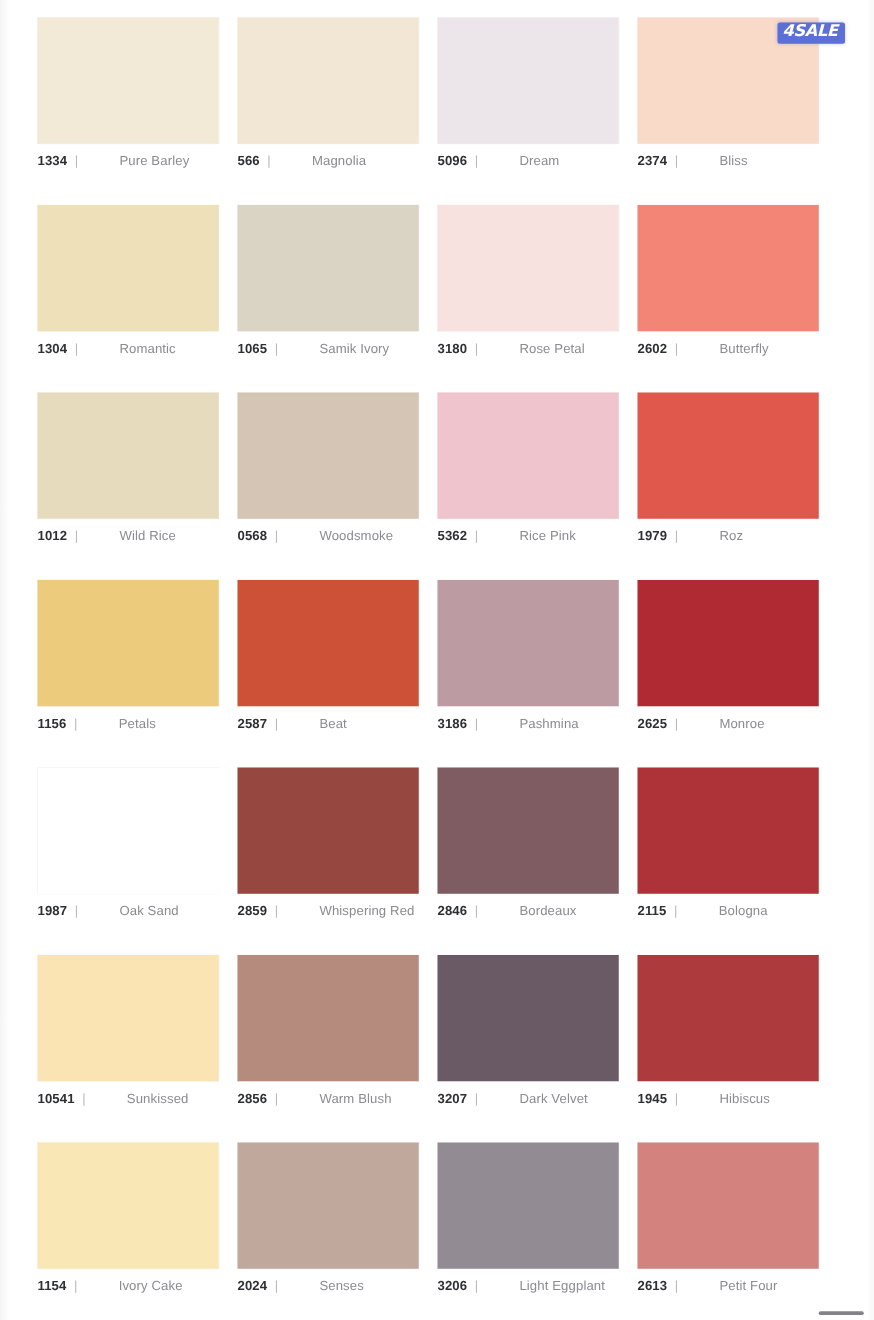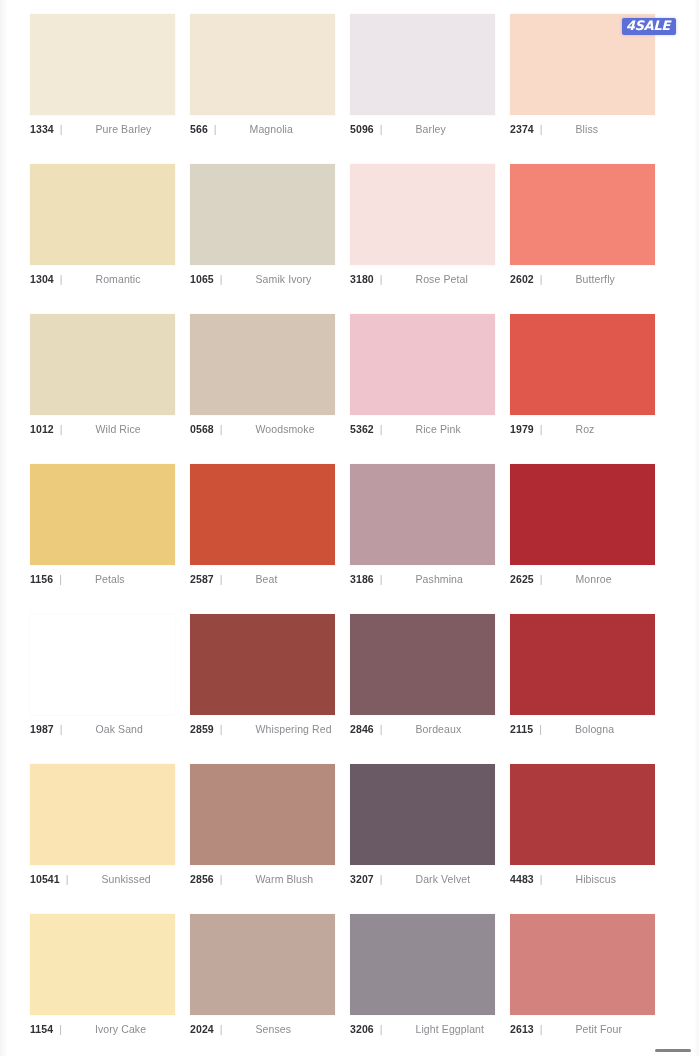--- a/index.html
+++ b/index.html
@@ -147,21 +147,21 @@
           <span class="swatch-code">566</span>
           <span class="swatch-sep">|</span>
           <span class="swatch-name">Magnolia</span>
         </div>
       </div>
       <div class="swatch-card">
         <div class="swatch-chip" style="background: rgb(236, 230, 234);"></div>
         <div class="swatch-label">
           <span class="swatch-code">5096</span>
           <span class="swatch-sep">|</span>
-          <span class="swatch-name">Barley</span>
+          <span class="swatch-name">Dream</span>
         </div>
       </div>
       <div class="swatch-card">
         <div class="swatch-chip" style="background: rgb(249, 218, 201);"></div>
         <div class="swatch-label">
           <span class="swatch-code">2374</span>
           <span class="swatch-sep">|</span>
           <span class="swatch-name">Bliss</span>
         </div>
       </div>
@@ -313,21 +313,21 @@
         <div class="swatch-chip" style="background: rgb(105, 90, 102);"></div>
         <div class="swatch-label">
           <span class="swatch-code">3207</span>
           <span class="swatch-sep">|</span>
           <span class="swatch-name">Dark Velvet</span>
         </div>
       </div>
       <div class="swatch-card">
         <div class="swatch-chip" style="background: rgb(173, 59, 62);"></div>
         <div class="swatch-label">
-          <span class="swatch-code">4483</span>
+          <span class="swatch-code">1945</span>
           <span class="swatch-sep">|</span>
           <span class="swatch-name">Hibiscus</span>
         </div>
       </div>
       <div class="swatch-card">
         <div class="swatch-chip" style="background: rgb(250, 231, 182);"></div>
         <div class="swatch-label">
           <span class="swatch-code">1154</span>
           <span class="swatch-sep">|</span>
           <span class="swatch-name">Ivory Cake</span>

